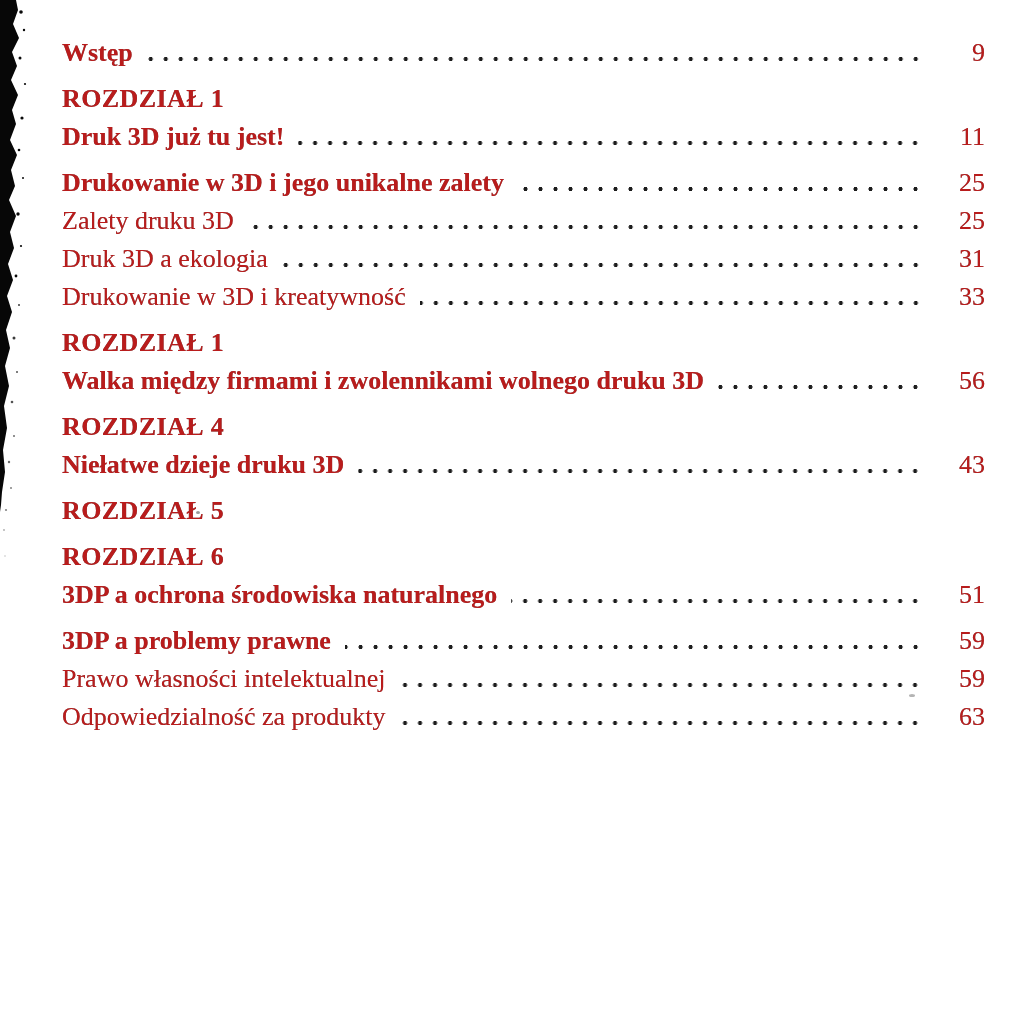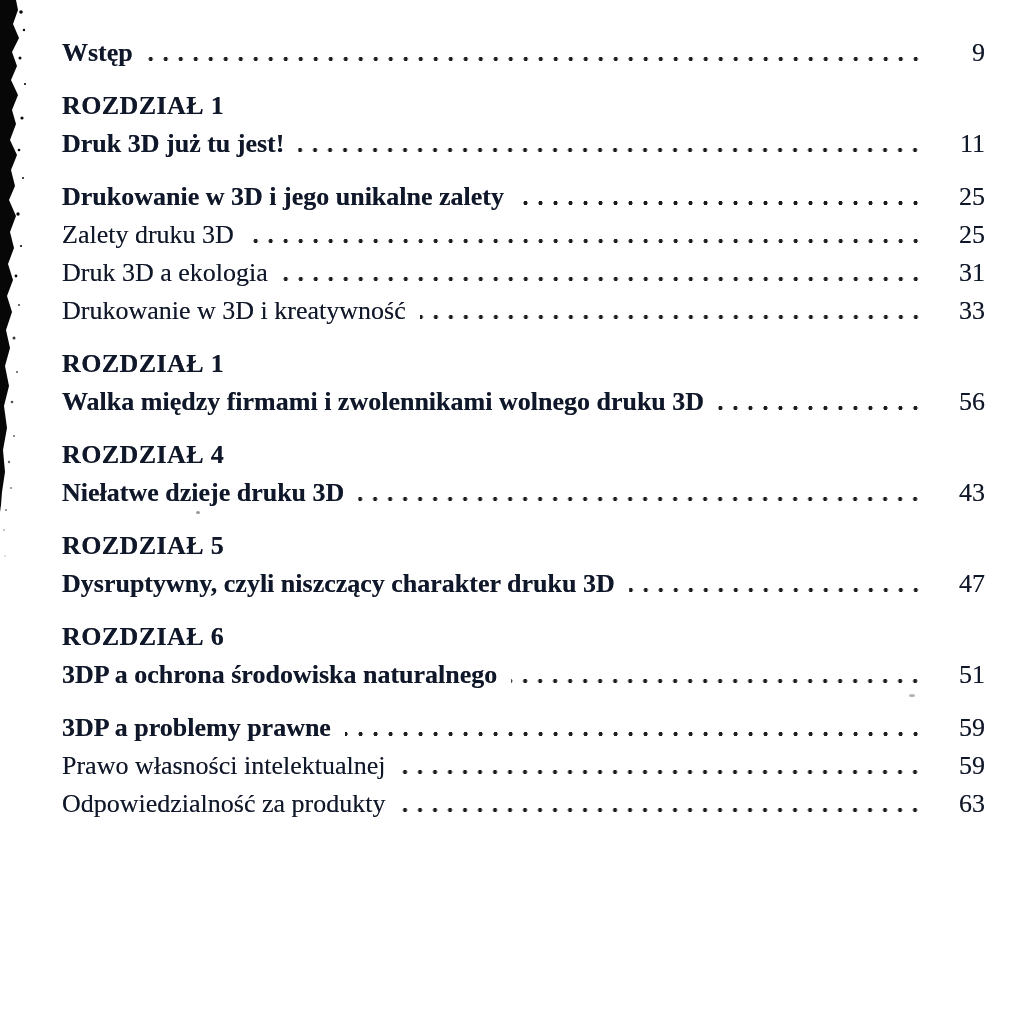--- a/index.html
+++ b/index.html
@@ -10,21 +10,21 @@
     overflow: hidden;
     background: #ffffff;
   }
 
   .page {
     position: relative;
     width: 1026px;
     height: 772px;
     background: #ffffff;
     font-family: "Liberation Serif", "DejaVu Serif", serif;
-    color: #0f172a;
+    color: #b91c1c;
   }
 
   
   .scan-edge {
     position: absolute;
     top: 0;
     left: 0;
     pointer-events: none;
   }
 
@@ -39,21 +39,21 @@
 
   
   .toc {
     position: absolute;
     top: 34px;
     left: 62px;
     right: 41px;
   }
 
   .toc-block { margin-top: 0; }
-  .toc-block.m-chapter   { margin-top: 15px; }
+  .toc-block.m-chapter   { margin-top: 8px; }
   .toc-block.m-sub-first { }
   .toc-block.m-sub       { margin-top: 0; }
   .toc-block.m-first     { margin-top: 0; }
 
   .chapter-heading {
     font-size: 26px;
     line-height: 38px;
     font-weight: 700;
     letter-spacing: 0.4px;
     text-shadow: 0 0 0.5px rgba(10,10,10,0.6);
@@ -195,25 +195,20 @@
       <div class="chapter-heading">ROZDZIAŁ 4</div>
       <div class="toc-row">
         <span class="toc-title bold">Niełatwe dzieje druku 3D</span>
         <span class="dot-leader"></span>
         <span class="page-number">43</span>
       </div>
     </section>
 
     <section class="toc-block m-chapter">
       <div class="chapter-heading">ROZDZIAŁ 5</div>
-      <div class="toc-row">
-        <span class="toc-title bold">Dysruptywny, czyli niszczący charakter druku 3D</span>
-        <span class="dot-leader"></span>
-        <span class="page-number">47</span>
-      </div>
     </section>
 
     <section class="toc-block m-chapter">
       <div class="chapter-heading">ROZDZIAŁ 6</div>
       <div class="toc-row">
         <span class="toc-title bold">3DP a ochrona środowiska naturalnego</span>
         <span class="dot-leader"></span>
         <span class="page-number">51</span>
       </div>
     </section>

